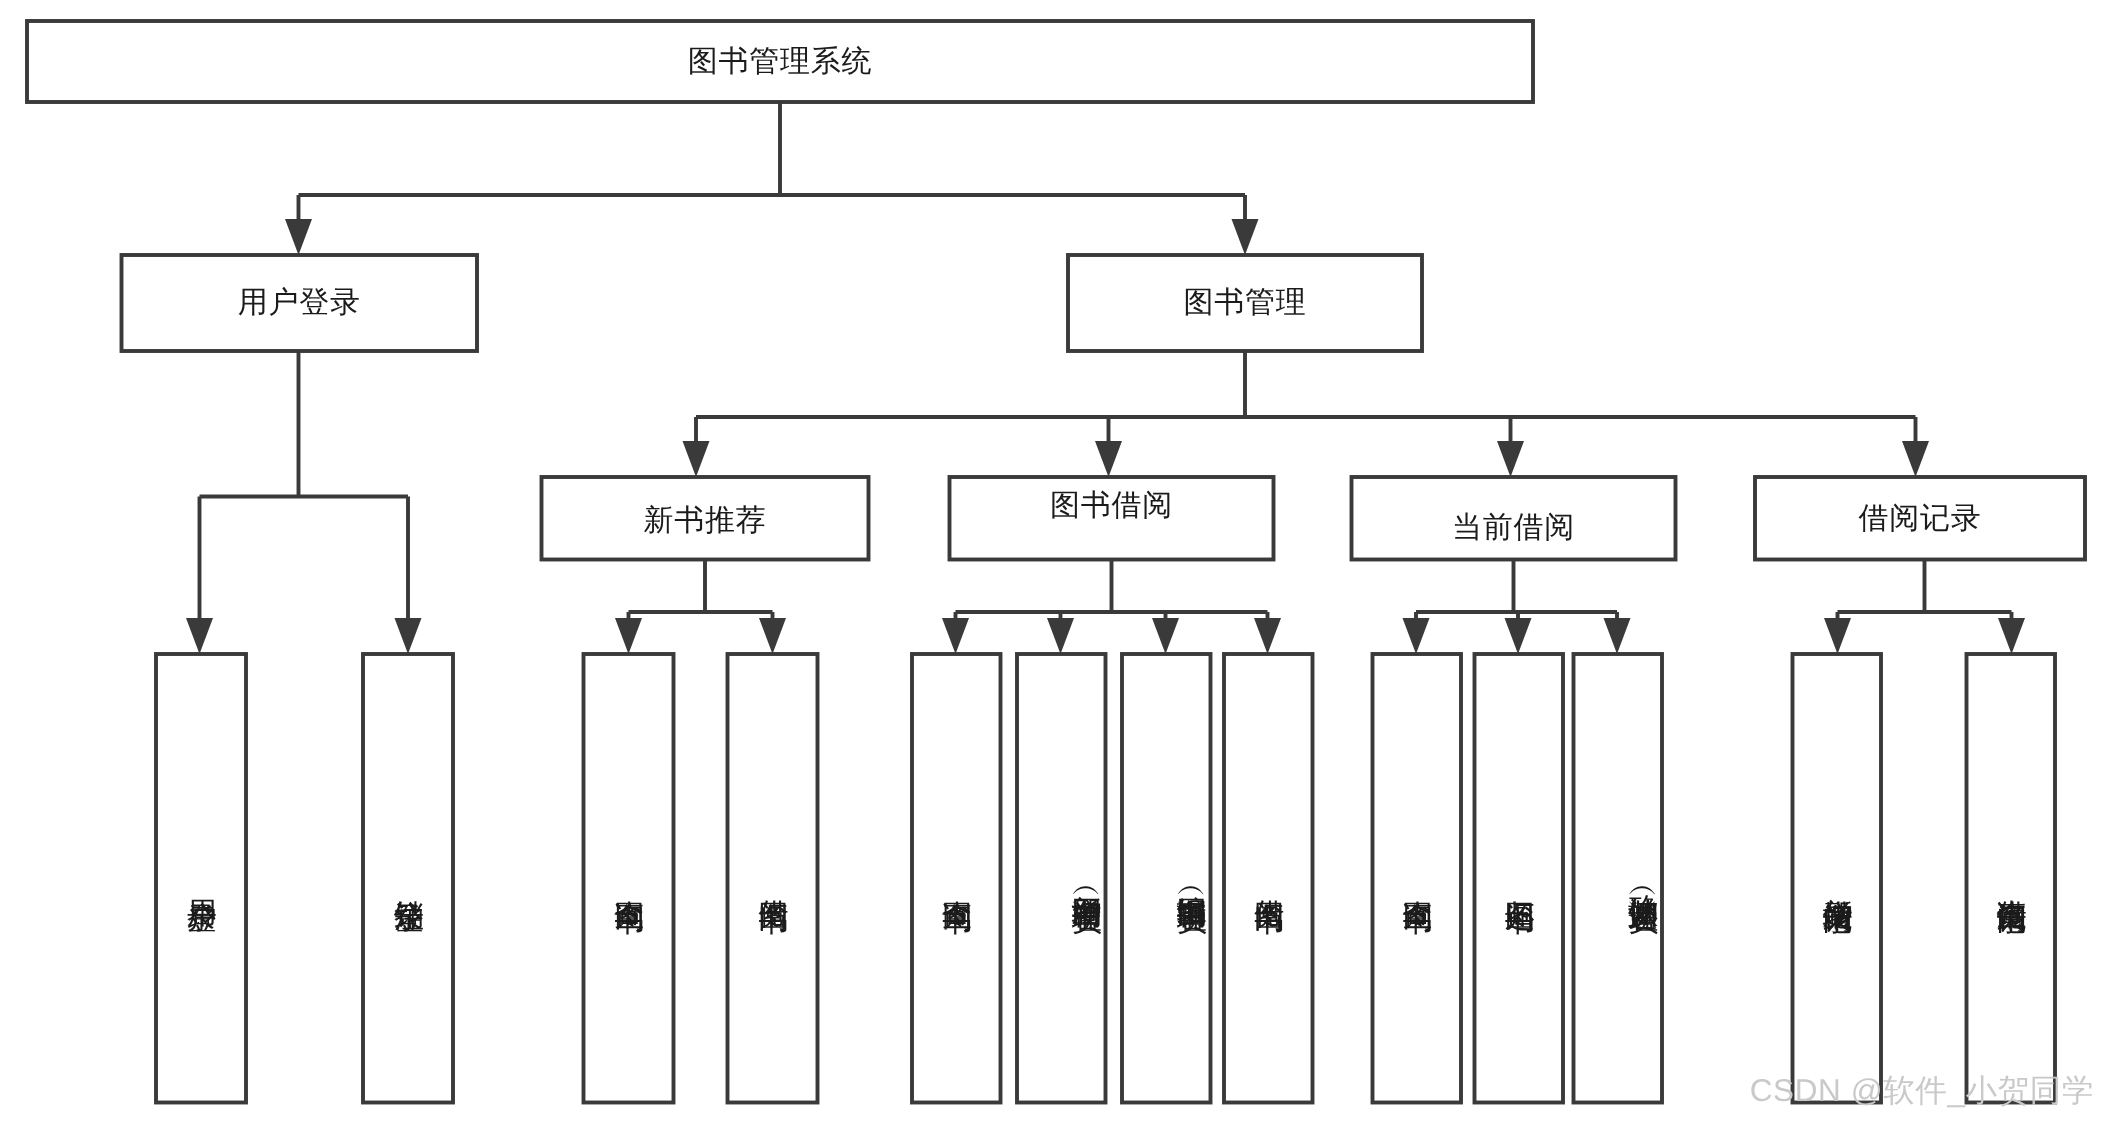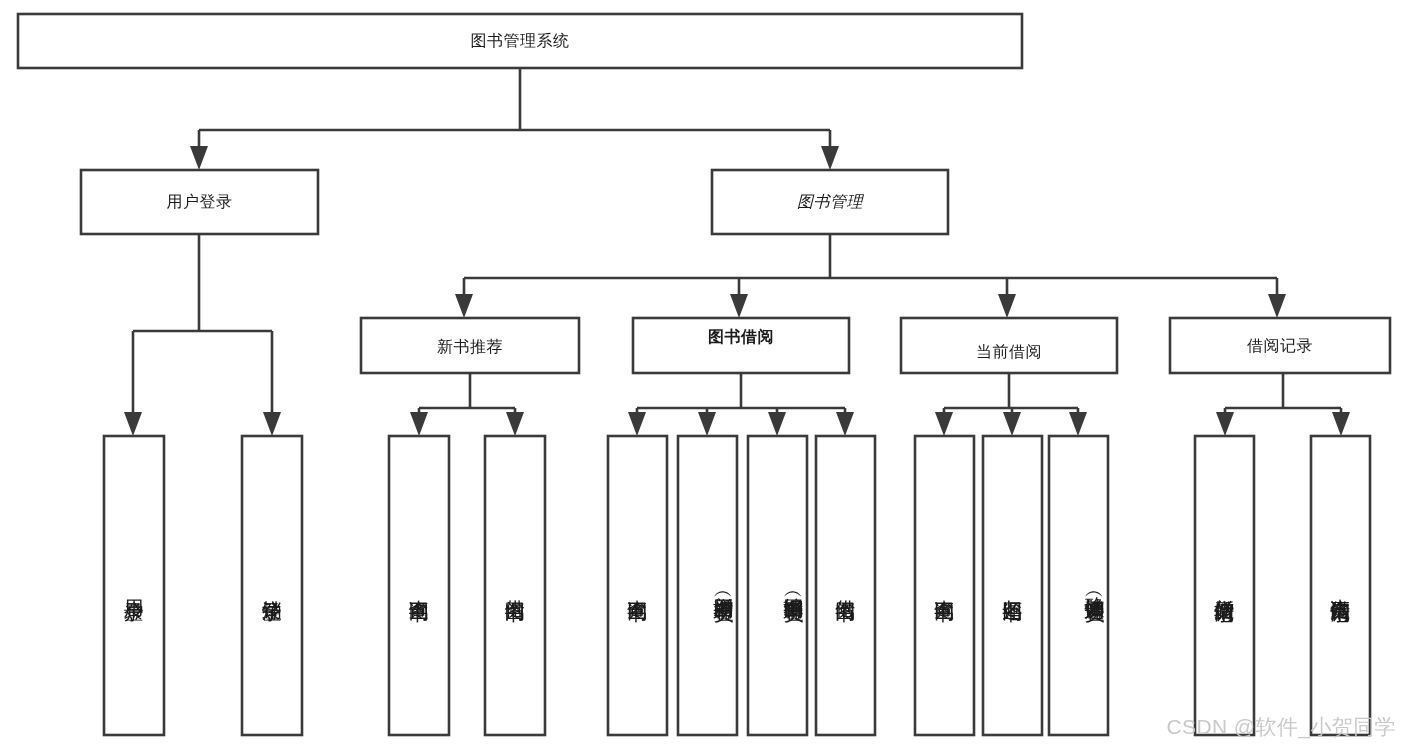--- a/index.html
+++ b/index.html
@@ -39,21 +39,21 @@
   .arrow-head {
     fill: #3a3a3a;
     stroke: none;
   }
   .node-label-h {
     position: absolute;
     display: flex;
     align-items: center;
     justify-content: center;
     color: #1b1b1b;
-    font-size: 16px;
+    font-size: 20px;
     line-height: 1.2;
     letter-spacing: 0.5px;
     white-space: nowrap;
     pointer-events: none;
     text-align: center;
   }
   .node-label-v {
     position: absolute;
     display: flex;
     align-items: center;
@@ -143,24 +143,24 @@
     <polygon class="arrow-head" points="1078,436 1069,412 1087,412"></polygon>
 
     <path class="conn" d="M 1283 373 L 1283 408 M 1225 408 L 1341 408 M 1225 408 L 1225 424 M 1341 408 L 1341 424"></path>
     <polygon class="arrow-head" points="1225,436 1216,412 1234,412"></polygon>
     <polygon class="arrow-head" points="1341,436 1332,412 1350,412"></polygon>
   </svg>
 
   <div class="node-label-h" style="left:18px; top:14px; width:1004px; height:54px;">图书管理系统</div>
 
   <div class="node-label-h" style="left:81px; top:170px; width:237px; height:64px;">用户登录</div>
-  <div class="node-label-h" style="left:712px; top:170px; width:236px; height:64px;font-style:italic;">图书管理</div>
+  <div class="node-label-h" style="left:712px; top:170px; width:236px; height:64px;">图书管理</div>
 
   <div class="node-label-h" style="left:361px; top:318px; width:218px; height:57px;">新书推荐</div>
-  <div class="node-label-h" style="left:633px; top:318px; width:216px; height:38px;font-weight:bold;">图书借阅</div>
+  <div class="node-label-h" style="left:633px; top:318px; width:216px; height:38px;">图书借阅</div>
   <div class="node-label-h" style="left:901px; top:318px; width:216px; height:68px;">当前借阅</div>
   <div class="node-label-h" style="left:1170px; top:318px; width:220px; height:55px;">借阅记录</div>
 
   <div class="node-label-v" style="left:104px; top:436px; width:60px; height:299px;">用户登录</div>
   <div class="node-label-v" style="left:242px; top:436px; width:60px; height:299px;">注销登录</div>
 
   <div class="node-label-v" style="left:389px; top:436px; width:60px; height:299px;">查询图书</div>
   <div class="node-label-v" style="left:485px; top:436px; width:60px; height:299px;">借阅图书</div>
 
   <div class="node-label-v" style="left:608px; top:436px; width:59px; height:299px;">查询图书</div>

